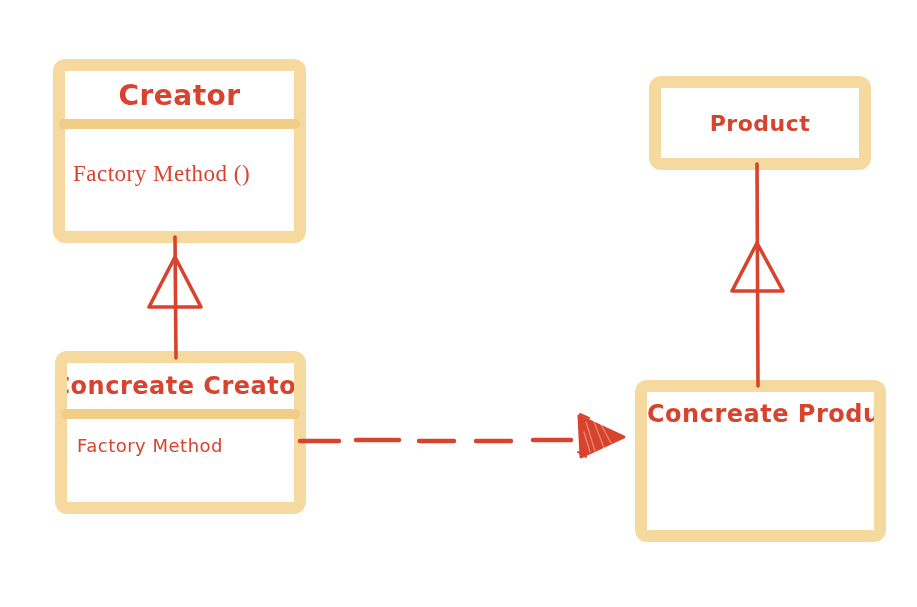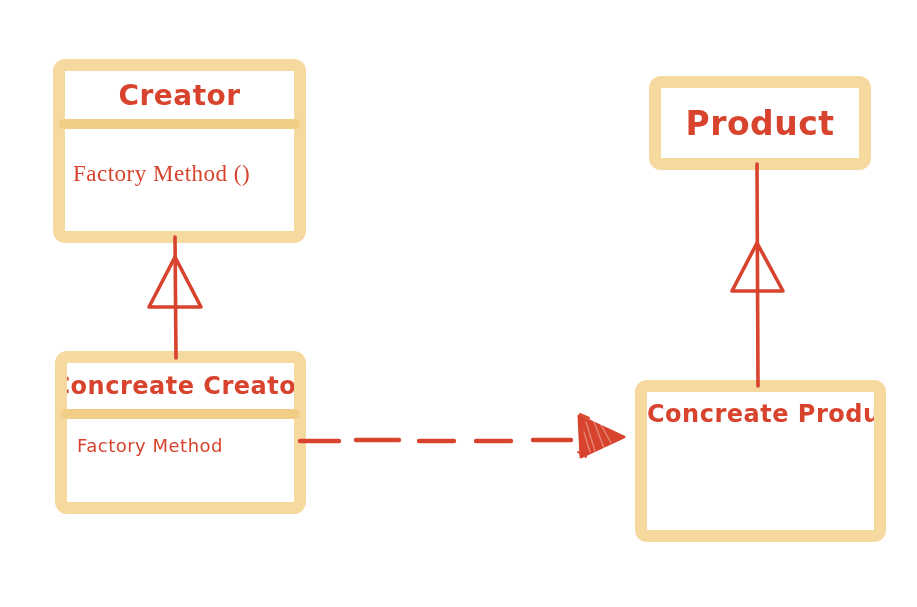--- a/index.html
+++ b/index.html
@@ -45,21 +45,21 @@
   
   #box-creator { left: 53px; top: 59px; width: 253px; height: 184px; }
   #box-creator .c-title { flex: none; height: 48px; display: flex; align-items: center; justify-content: center; font-size: 28px; }
   #box-creator .c-methods { flex: 1; font-size: 23px; padding: 24px 4px 0 8px; line-height: 1.85; font-family: Liberation Serif, serif; }
   
   #box-concrete-creator { left: 55px; top: 351px; width: 251px; height: 163px; }
   #box-concrete-creator .c-title { flex: none; height: 46px; display: flex; align-items: center; justify-content: center; font-size: 24px; }
   #box-concrete-creator .c-methods { flex: 1; font-size: 18px; padding: 16px 4px 0 10px; }
   
   #box-product { left: 649px; top: 76px; width: 222px; height: 94px; }
-  #box-product .c-title { flex: 1; display: flex; align-items: center; justify-content: center; font-size: 33px; }
+  #box-product .c-title { flex: 1; display: flex; align-items: center; justify-content: center; font-size: 22px; }
   
   #box-concrete-product { left: 635px; top: 380px; width: 251px; height: 162px; }
   #box-concrete-product .c-title { flex: 1; font-size: 24px; text-align: center; padding-top: 8px; }
   .arrow-layer {
     position: absolute;
     left: 0; top: 0;
     width: 917px; height: 607px;
     pointer-events: none;
   }
 </style>

